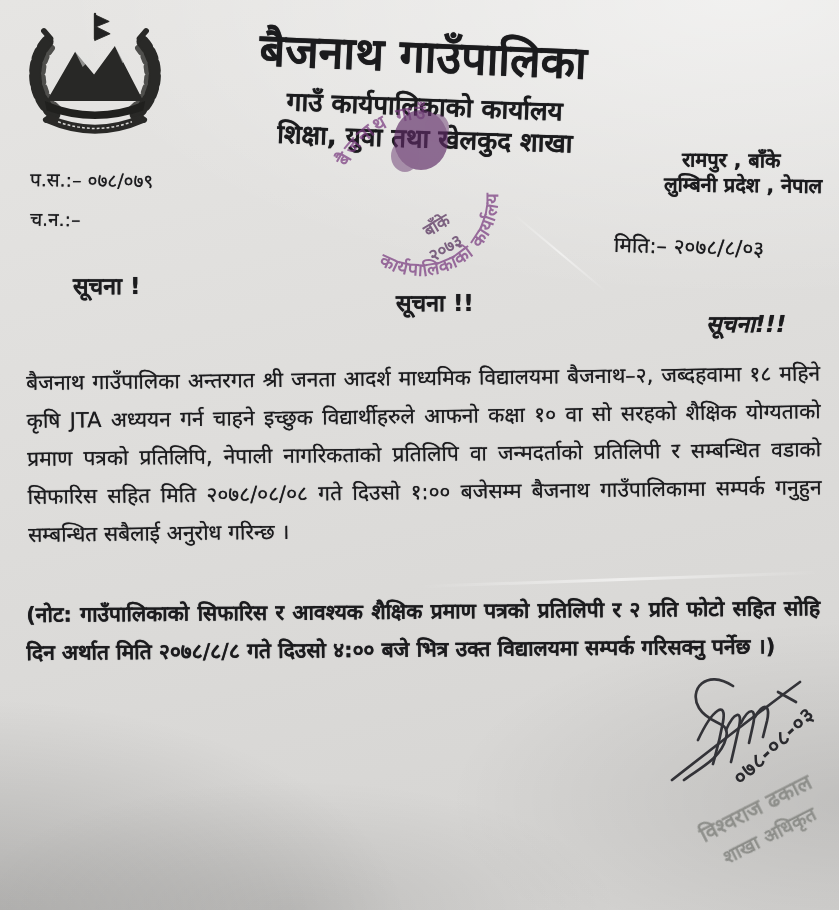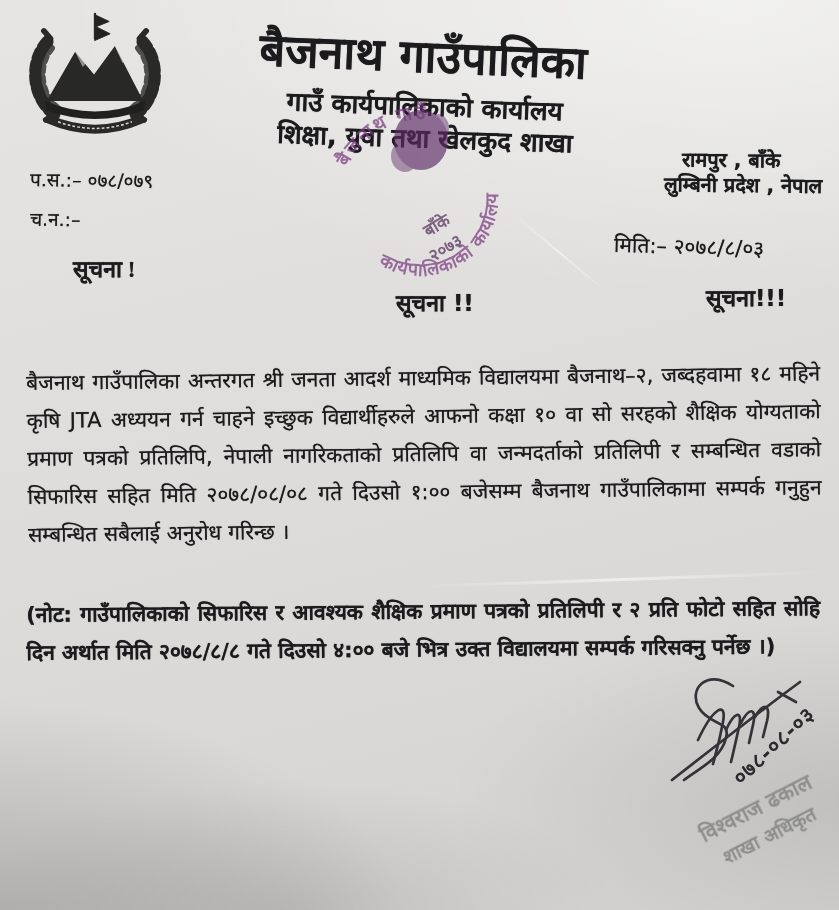--- a/index.html
+++ b/index.html
@@ -20,23 +20,23 @@
   .sub1{left:225px;top:80px;width:400px;text-align:center;font-size:26px;font-weight:700;
         transform:rotate(2.1deg);transform-origin:left center;}
   .sub2{left:225px;top:113px;width:400px;text-align:center;font-size:26px;font-weight:700;
         transform:rotate(1.9deg);transform-origin:left center;}
   .ref1{left:30px;top:167px;font-size:19px;transform:rotate(.8deg);}
   .ref2{left:30px;top:206px;font-size:19px;transform:rotate(.8deg);}
   .addr1{left:682px;top:146px;font-size:20px;font-weight:600;transform:rotate(.6deg);}
   .addr2{left:664px;top:171px;font-size:20px;font-weight:600;transform:rotate(.6deg);}
   .miti{left:614px;top:232px;font-size:21px;transform:rotate(1.6deg);}
   .notice{font-size:23px;font-weight:700;}
-  .n1{left:73px;top:252px;font-family:Liberation Serif, serif;}
+  .n1{left:73px;top:269px;}
   .n2{left:396px;top:286px;text-align:right;}
-  .n3{left:706px;top:281px;}
+  .n3{left:706px;top:307px;font-style:italic;}
   .bodytext{left:26px;top:364px;width:794px;font-size:21px;line-height:38px;
             text-align:justify;font-weight:500;transform:rotate(-.7deg);transform-origin:left top;}
   .notetext{left:26px;top:596px;width:794px;font-size:21px;line-height:38px;
             text-align:justify;font-weight:600;transform:rotate(-.5deg);transform-origin:left top;}
   .stamp-svg{left:301px;top:84px;width:236px;height:216px;filter:blur(.4px);opacity:.88;}
   .logo-svg{left:24px;top:10px;width:142px;height:128px;filter:blur(.45px);opacity:.93;}
   .sig-svg{left:638px;top:666px;width:170px;height:128px;filter:blur(.2px);}
   .sig-date{left:726px;top:770px;font-size:21px;font-weight:600;letter-spacing:1px;
             transform:rotate(-43deg);transform-origin:0 0;color:#2a2a2e;white-space:nowrap;}
   .namestamp{left:672px;top:792px;width:180px;text-align:center;color:#8d8e8a;

